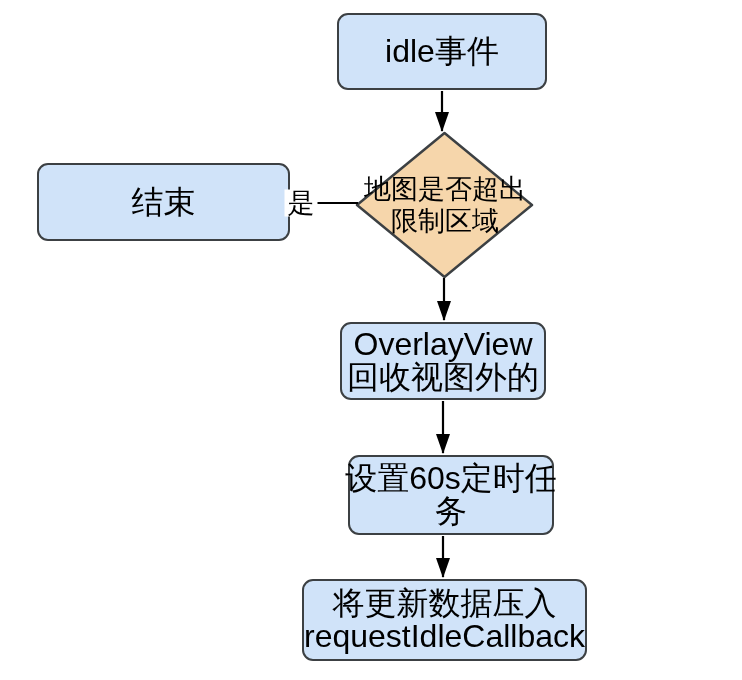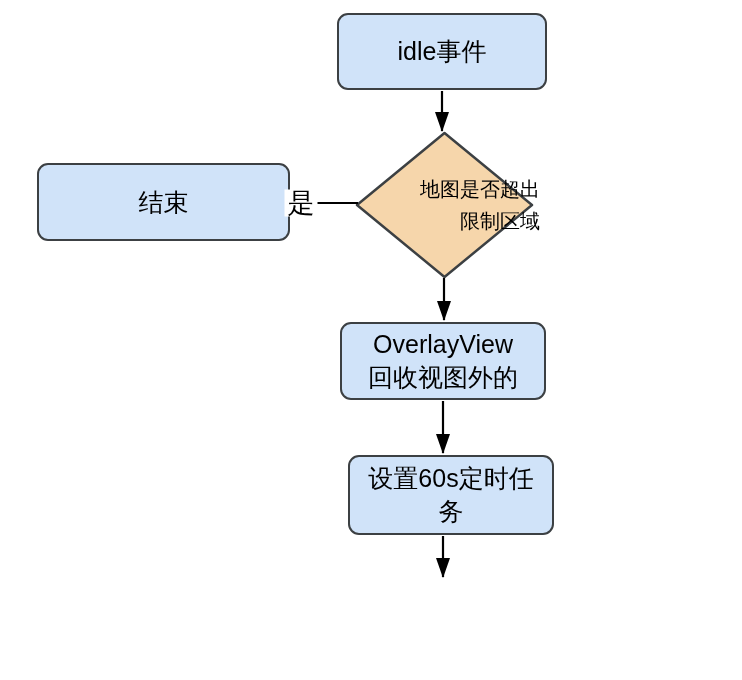--- a/index.html
+++ b/index.html
@@ -21,29 +21,29 @@
     stroke-linejoin:round;
   }
   .node{
     position:absolute;z-index:2;
     box-sizing:border-box;
     background:var(--c-process_fill,#d0e3f9);
     border:2.5px solid var(--c-border,#3c4043);
     border-radius:11px;
     display:flex;flex-direction:column;
     align-items:center;justify-content:center;
-    font-size:25px;line-height:33px;
+    font-size:32px;line-height:33px;
     text-align:center;
     white-space:nowrap;
   }
   .node-text{
     position:absolute;z-index:2;
     display:flex;flex-direction:column;
-    align-items:flex-end;justify-content:center;
-    font-size:20px;line-height:32px;
+    align-items:center;justify-content:center;
+    font-size:27px;line-height:32px;
     text-align:center;white-space:nowrap;
   }
   .edge-label{
     position:absolute;z-index:3;
     transform:translate(-50%,-50%);
     background:var(--c-canvas,#fff);
     padding:0 3px;
     font-size:27px;line-height:27px;
   }
   
@@ -92,16 +92,20 @@
   <div class="node" id="node-recycle">
     <span>OverlayView</span>
     <span>回收视图外的</span>
   </div>
 
   <div class="node" id="node-timer">
     <span>设置60s定时任</span>
     <span>务</span>
   </div>
 
+  <div class="node" id="node-push">
+    <span>将更新数据压入</span>
+    <span>requestIdleCallback</span>
+  </div>
 
   <span class="edge-label" id="label-yes">是</span>
 
 </div>
 
 </body></html>

